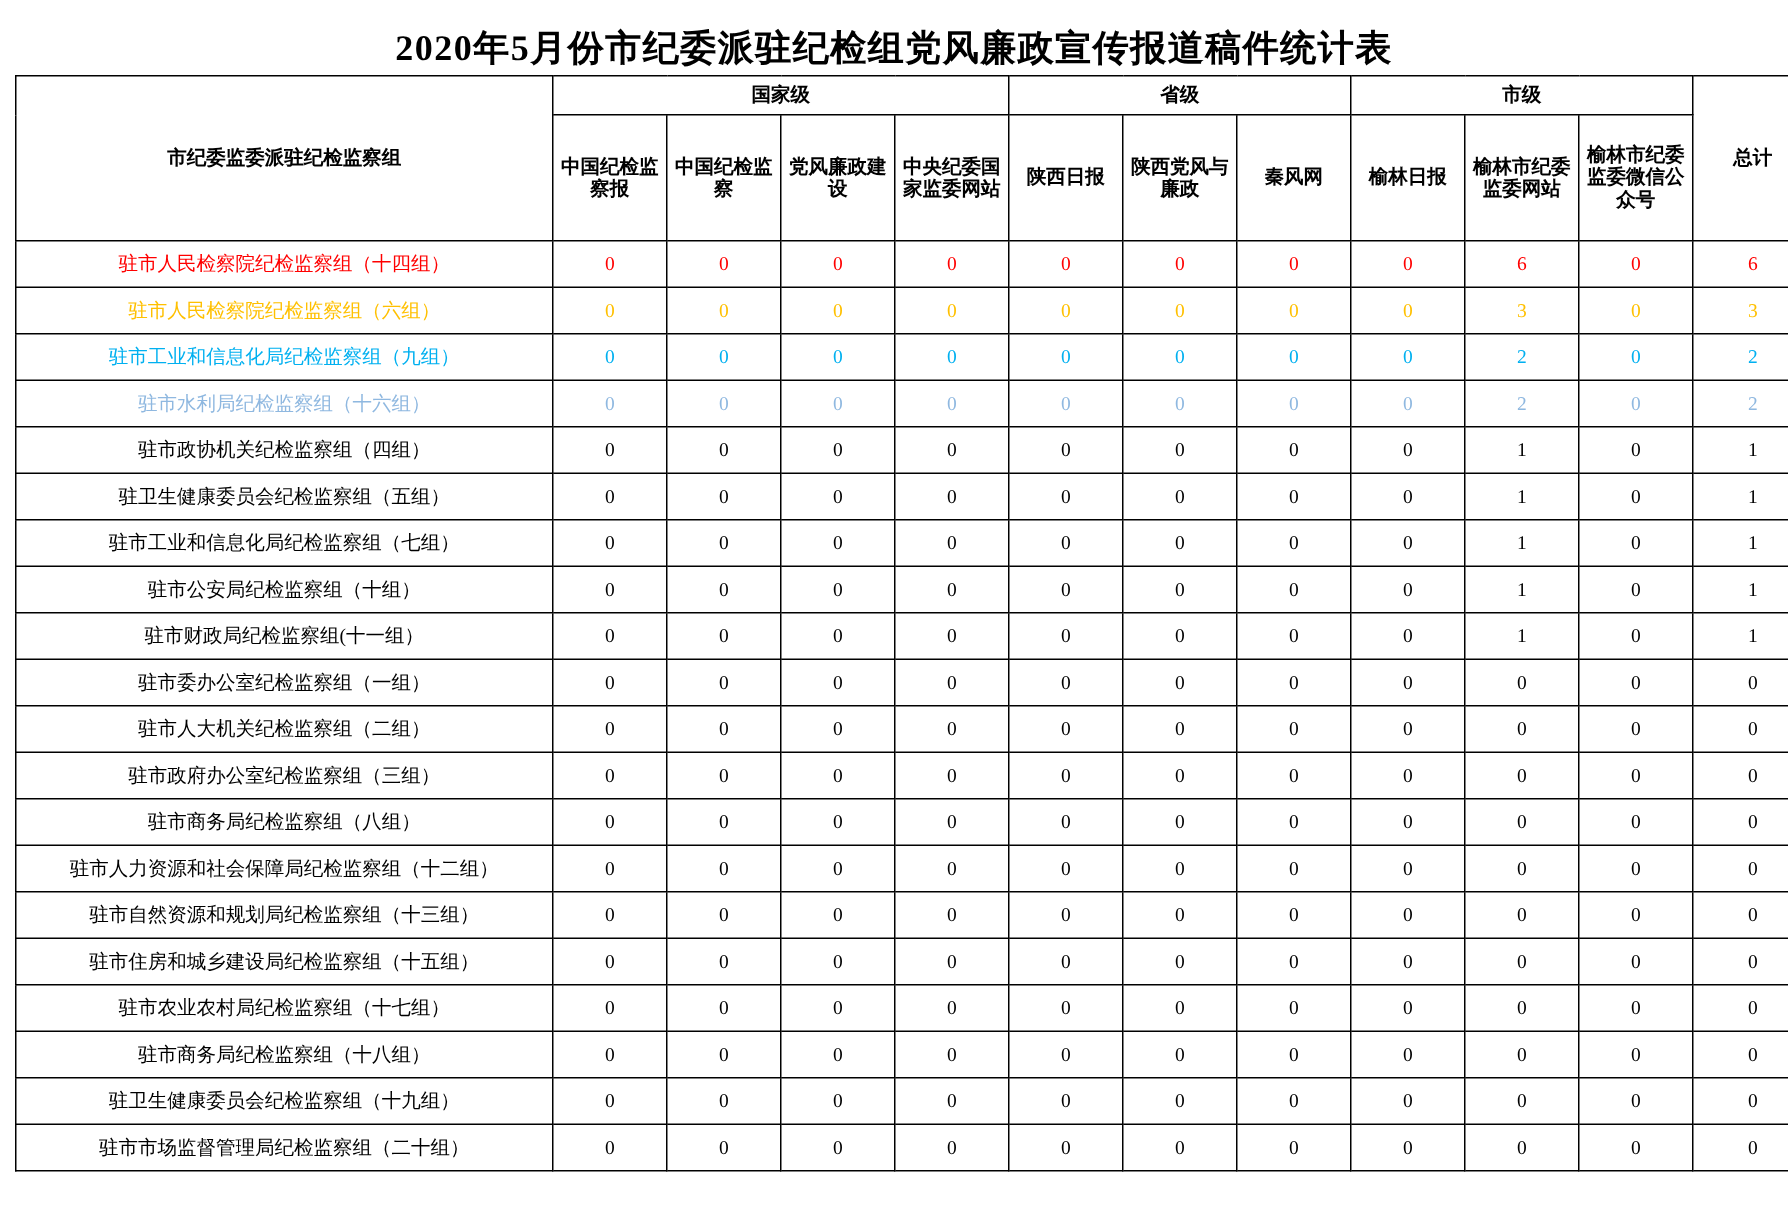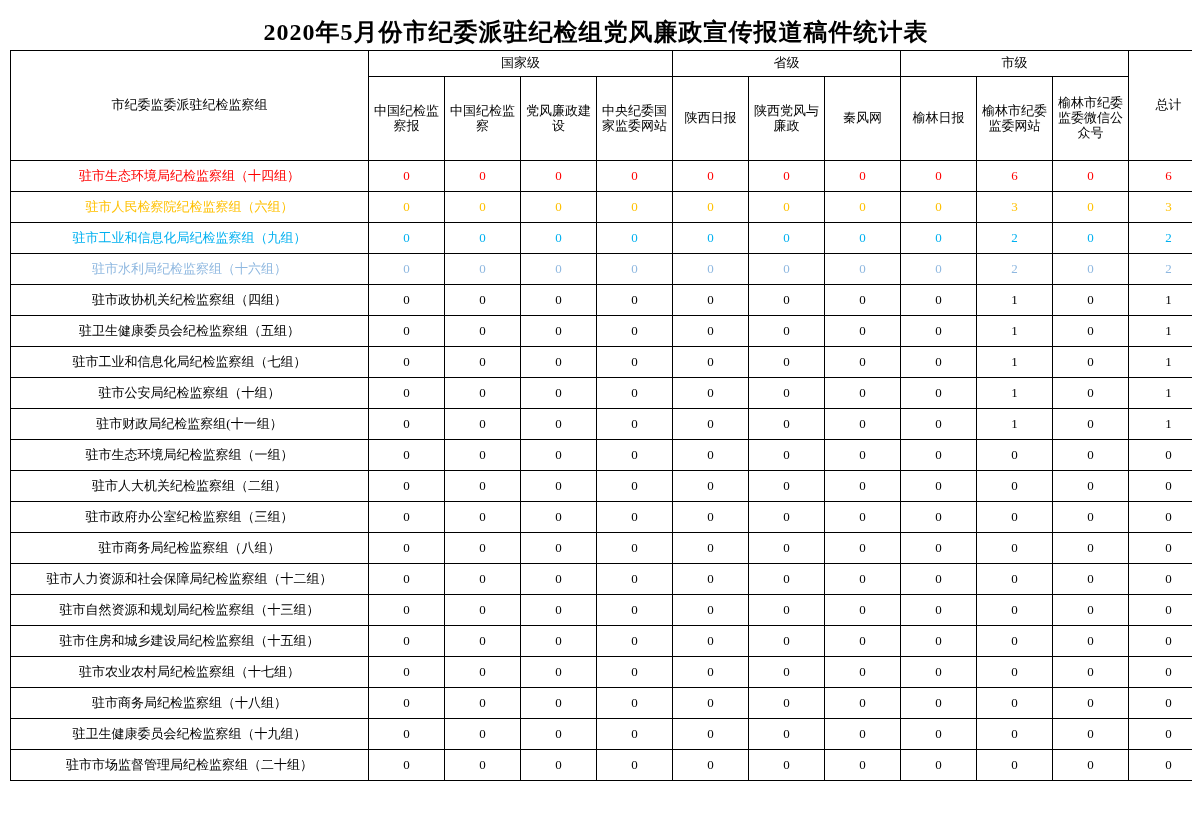--- a/index.html
+++ b/index.html
@@ -46,21 +46,21 @@
   table.stat th, table.stat td {
     border: 1px solid #000000;
     font-size: 13px;
     font-family: "Liberation Serif", serif;
     text-align: center;
     vertical-align: middle;
     padding: 2px 1px;
     line-height: 1.15;
   }
   table.stat thead th {
-    font-weight: normal;
+    font-weight: bold;
   }
   .grp-head {
     height: 26px;
   }
   .sub-head {
     height: 84px;
   }
   .rowname {
     text-align: left;
     padding-left: 10px;
@@ -113,21 +113,21 @@
         <th>陕西日报</th>
         <th>陕西党风与廉政</th>
         <th>秦风网</th>
         <th>榆林日报</th>
         <th>榆林市纪委监委网站</th>
         <th>榆林市纪委监委微信公众号</th>
       </tr>
     </thead>
     <tbody id="tbody">
         <tr style="color: rgb(255, 0, 0);">
-          <td class="rowname">驻市生态环境局纪检监察组（十四组）</td>
+          <td class="rowname">驻市人民检察院纪检监察组（十四组）</td>
           <td>0</td>
           <td>0</td>
           <td>0</td>
           <td>0</td>
           <td>0</td>
           <td>0</td>
           <td>0</td>
           <td>0</td>
           <td>6</td>
           <td>0</td>
@@ -239,21 +239,21 @@
           <td>0</td>
           <td>0</td>
           <td>0</td>
           <td>0</td>
           <td>0</td>
           <td>1</td>
           <td>0</td>
           <td>1</td>
         </tr>
         <tr style="color: rgb(0, 0, 0);">
-          <td class="rowname">驻市生态环境局纪检监察组（一组）</td>
+          <td class="rowname">驻市委办公室纪检监察组（一组）</td>
           <td>0</td>
           <td>0</td>
           <td>0</td>
           <td>0</td>
           <td>0</td>
           <td>0</td>
           <td>0</td>
           <td>0</td>
           <td>0</td>
           <td>0</td>

